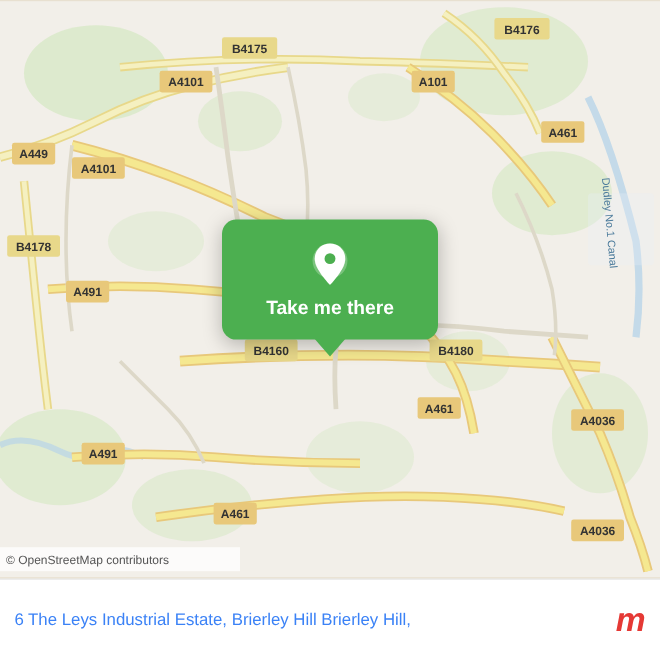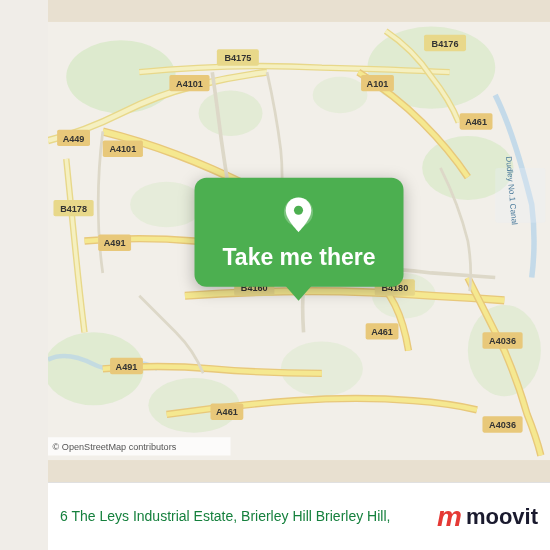--- a/index.html
+++ b/index.html
@@ -9,21 +9,20 @@
       overflow: hidden;
       font-family: Arial, sans-serif;
       background: #f0ede8;
     }
 
     #app {
       width: 550px;
       height: 550px;
       display: flex;
       flex-direction: column;
-      padding-left: 48px;
     }
 
     #map-container {
       position: relative;
       flex: 1;
       overflow: hidden;
       background: #e8e0d0;
     }
 
     
@@ -61,38 +60,38 @@
       border-top: 16px solid #4caf50;
     }
 
     .pin-icon {
       width: 40px;
       height: 40px;
     }
 
     .popup-text {
       color: #fff;
-      font-size: 23px;
+      font-size: 16px;
       font-weight: 600;
       white-space: nowrap;
     }
 
     #info-bar {
       background: #fff;
       padding: 10px 12px 10px 12px;
       display: flex;
       align-items: center;
       justify-content: space-between;
       border-top: 1px solid #e0e0e0;
       min-height: 68px;
     }
 
     .address-text {
       font-size: 14px;
-      color: #15803d;
+      color: #3b82f6;
       line-height: 1.4;
       flex: 1;
     }
 
     .moovit-logo {
       display: flex;
       align-items: center;
       gap: 4px;
       font-size: 22px;
       font-weight: 700;
@@ -249,16 +248,15 @@
     </div>
 
   </div>
 
   <div id="info-bar">
     <div class="address-text">
       <span>6 The Leys Industrial Estate, Brierley Hill Brierley Hill,</span><br>
     </div>
     <div class="moovit-logo">
       <span class="moovit-m">m</span>
-      <span>moovit</span>
     </div>
   </div>
 </div>
 
 </body></html>

